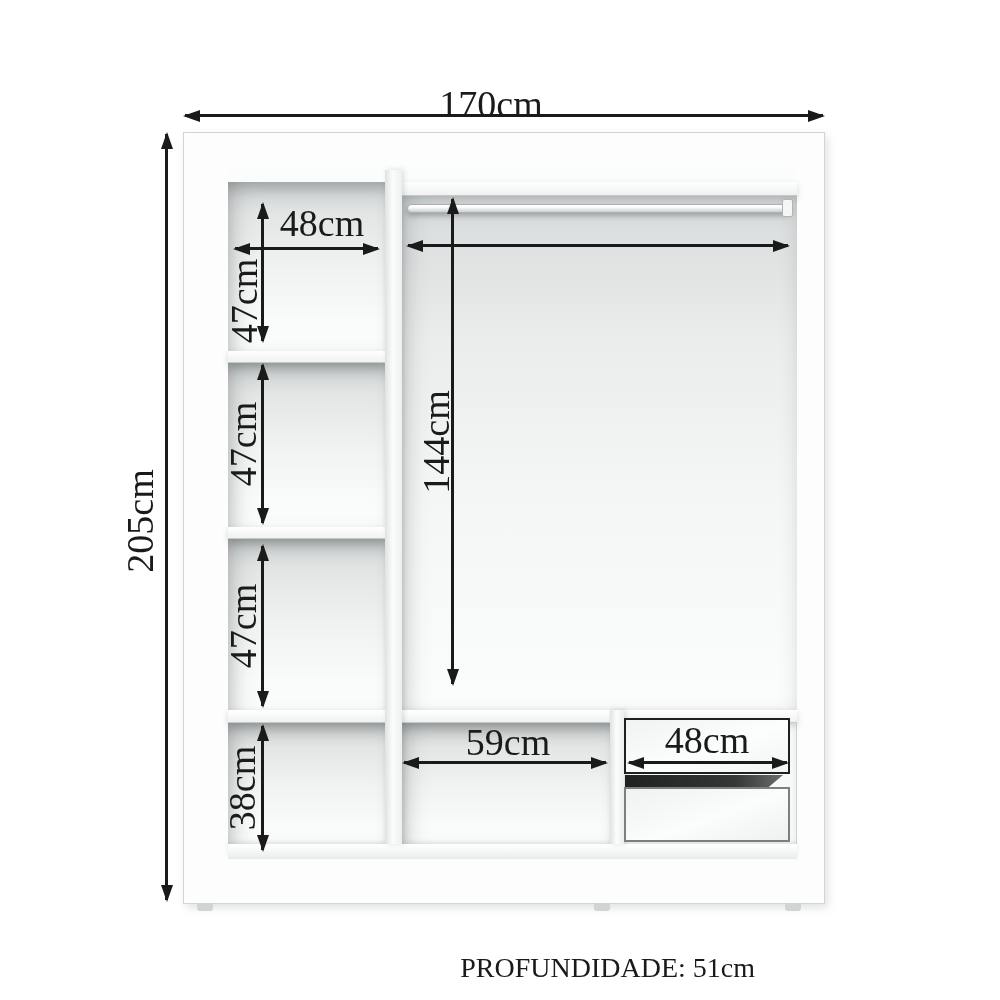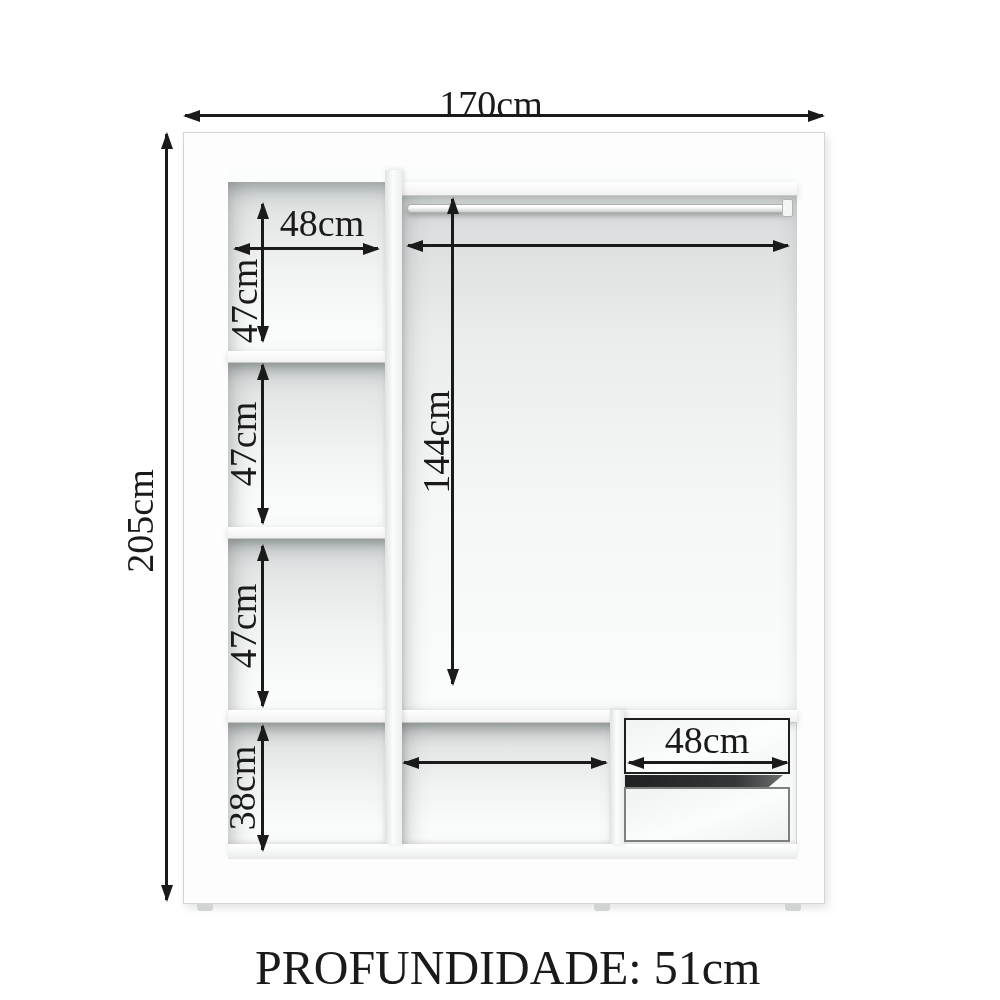--- a/index.html
+++ b/index.html
@@ -86,22 +86,22 @@
     border-top:6px solid transparent; border-bottom:6px solid transparent; border-right:17px solid var(--ink); }
   .dim-h::after { content:""; position:absolute; right:-2px; top:50%; transform:translateY(-50%);
     border-top:6px solid transparent; border-bottom:6px solid transparent; border-left:17px solid var(--ink); }
   .dim-v { position:absolute; width:3px; background:var(--ink); z-index:19; }
   .dim-v::before { content:""; position:absolute; top:-2px; left:50%; transform:translateX(-50%);
     border-left:6px solid transparent; border-right:6px solid transparent; border-bottom:17px solid var(--ink); }
   .dim-v::after { content:""; position:absolute; bottom:-2px; left:50%; transform:translateX(-50%);
     border-left:6px solid transparent; border-right:6px solid transparent; border-top:17px solid var(--ink); }
 
   .footer-label {
-    position:absolute; color:var(--ink); font-size:48px; line-height:42px;
-    text-align:left; white-space:nowrap; z-index:20;
+    position:absolute; color:var(--ink); font-size:28px; line-height:42px;
+    text-align:right; white-space:nowrap; z-index:20;
   }
 </style>
 </head>
 <body>
 
 <div class="canvas">
 
   <div class="abs frame" style="left:183px;top:98px;width:642px;height:772px;"></div>
   <div class="abs interior" style="left:228px;top:132px;width:569px;height:693px;"></div>
   <div class="abs ceiling" style="left:228px;top:132px;width:569px;height:16px;"></div>
@@ -152,20 +152,21 @@
   <div class="dim-v" style="left:261px;top:512px;height:160px;"></div>
 
   <div class="dim-label rot" style="left:142px;top:734px;width:200px;">38cm</div>
   <div class="dim-v" style="left:261px;top:692px;height:124px;"></div>
 
   <div class="dim-h" style="left:408px;top:210px;width:380px;"></div>
 
   <div class="dim-label rot" style="left:336px;top:388px;width:200px;">144cm</div>
   <div class="dim-v" style="left:451px;top:165px;height:485px;"></div>
 
+  <div class="dim-label" style="left:408px;top:688px;width:200px;">59cm</div>
   <div class="dim-h" style="left:404px;top:727px;width:202px;"></div>
 
   <div class="dim-label" style="left:607px;top:686px;width:200px;">48cm</div>
   <div class="dim-h" style="left:629px;top:727px;width:158px;"></div>
 
   <div class="footer-label" style="left:255px;top:913px;width:500px;">PROFUNDIDADE: 51cm</div>
 
 </div>
 
 </body></html>

